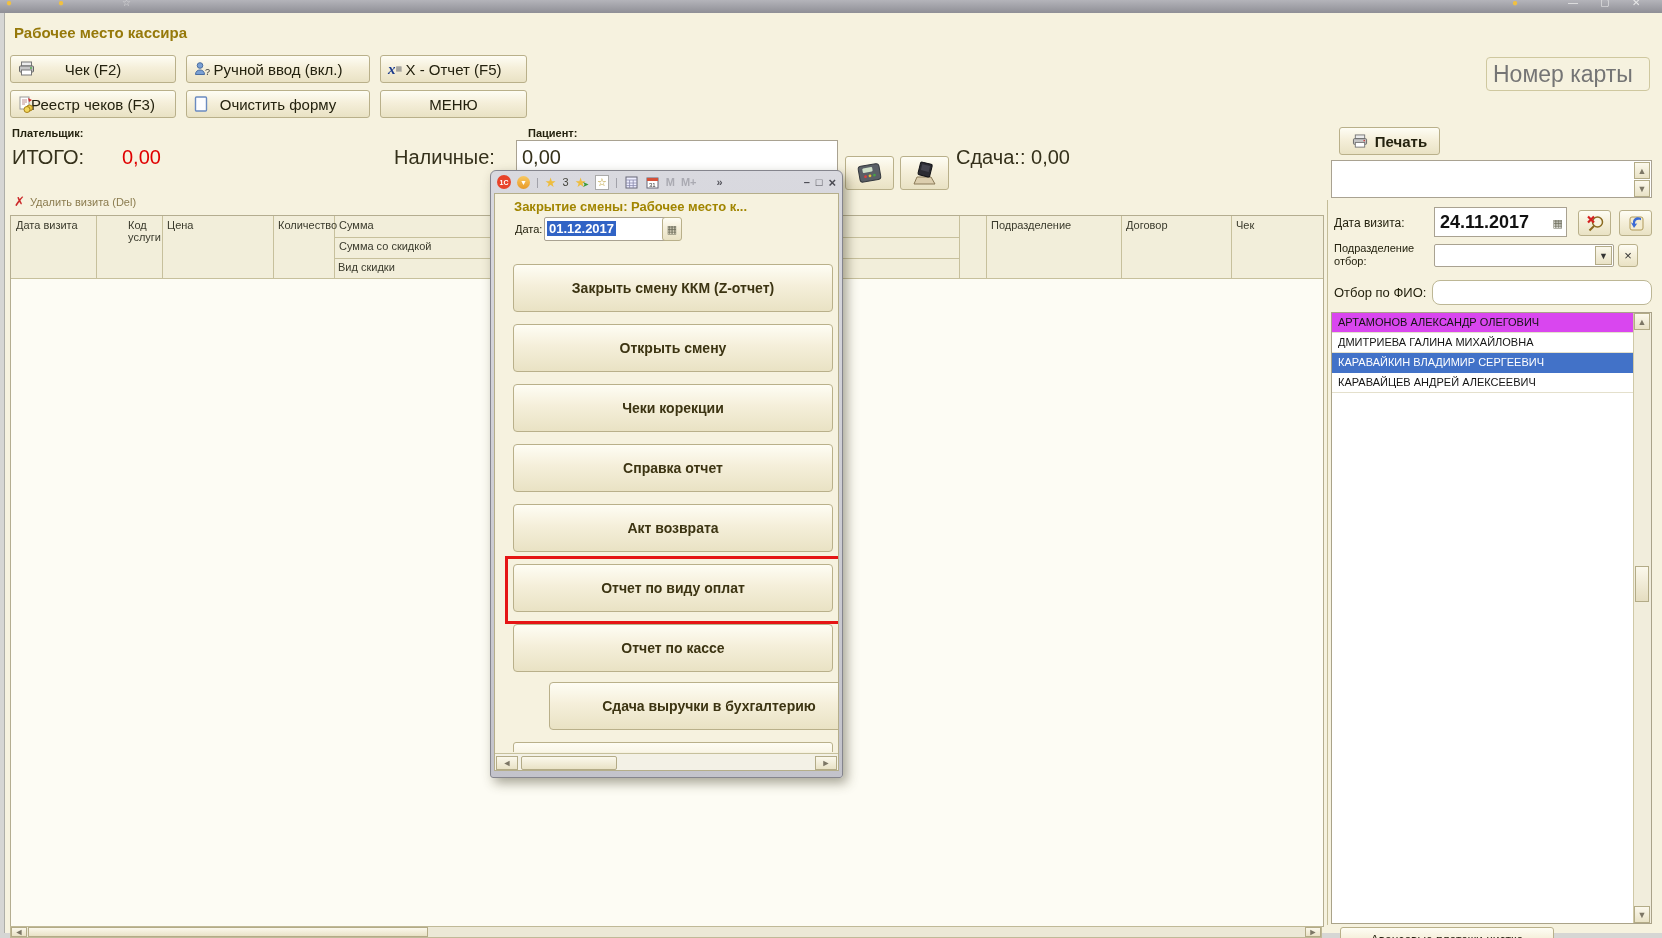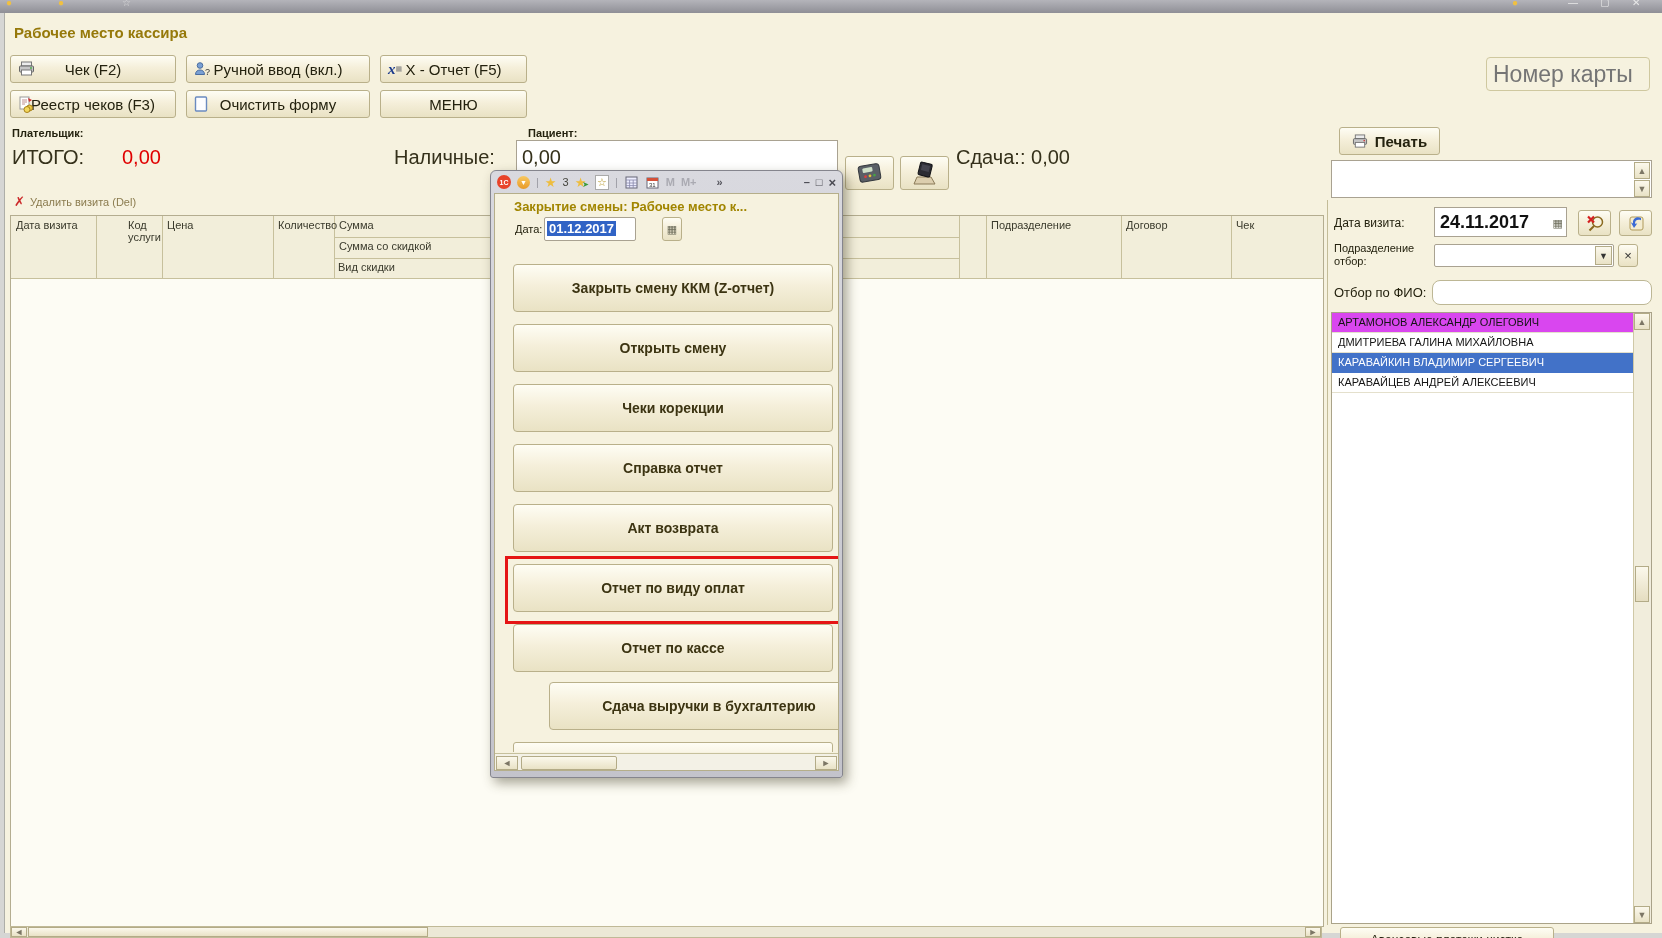--- a/index.html
+++ b/index.html
@@ -302,21 +302,21 @@
       <span style="margin-left:14px;color:#55555d;font-weight:bold;">»</span>
       <span style="margin-left:auto;color:#4a4a52;font-weight:bold;">–</span>
       <span style="color:#4a4a52;">□</span>
       <span style="color:#4a4a52;font-weight:bold;font-size:13px;">×</span>
     </div>
 
     <div id="dlgbody">
       <div class="abs" style="left:19px;top:5px;font-size:13px;font-weight:bold;color:#a18500;white-space:nowrap;">Закрытие смены: Рабочее место к...</div>
 
       <div class="abs lbl" style="left:20px;top:29px;font-size:11px;">Дата:</div>
-      <div class="abs input" style="left:49px;top:23px;width:92px;height:24px;border-radius:2px;text-decoration:underline;">
+      <div class="abs input" style="left:49px;top:23px;width:136px;height:24px;border-radius:2px;text-decoration:underline;">
         <span style="position:absolute;left:2px;top:3px;background:#3163c5;color:#fff;font-size:13px;font-weight:bold;padding:0 2px;">01.12.2017</span>
       </div>
       <button class="abs btn" style="left:167px;top:23px;width:20px;height:24px;font-size:11px;color:#6a6a58;padding:0;">
         <span>▦</span>
       </button>
 
       <button class="dbtn btn" style="top:70px;">Закрыть смену ККМ (Z-отчет)</button>
       <button class="dbtn btn" style="top:190px;">Чеки корекции</button>
       <button class="dbtn btn" style="top:130px;">Открыть смену</button>
       <button class="dbtn btn" style="top:250px;">Справка отчет</button>

